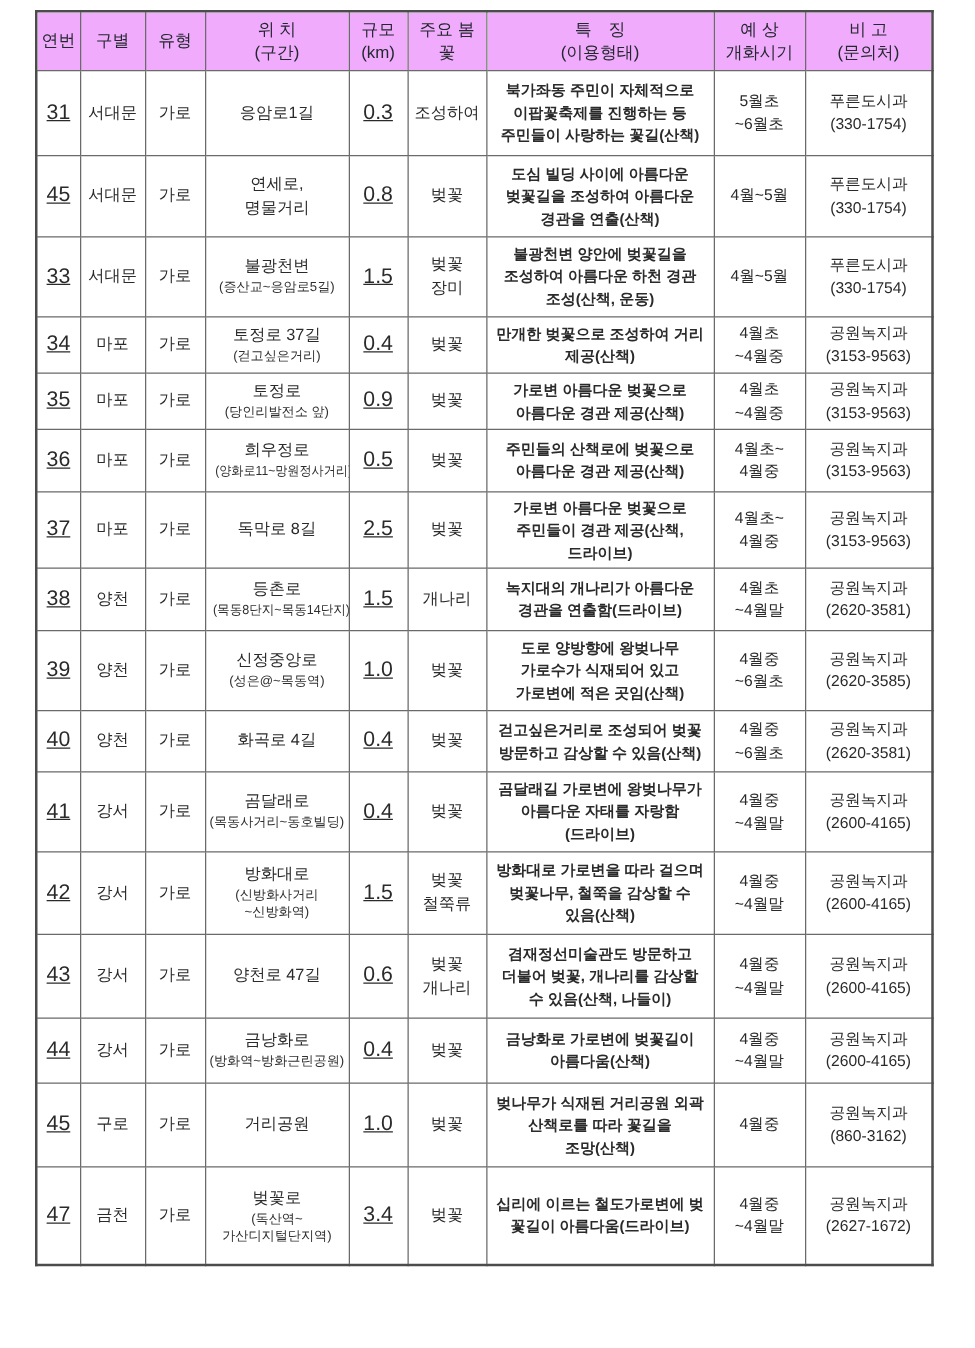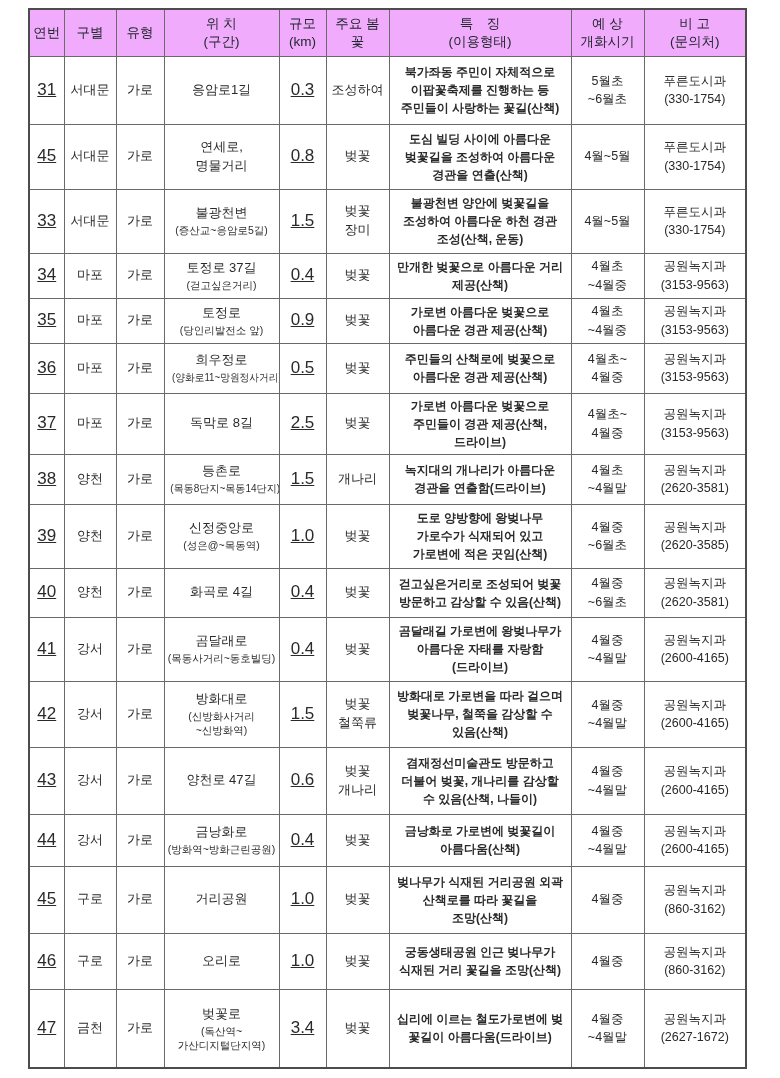--- a/index.html
+++ b/index.html
@@ -167,21 +167,21 @@
     <td class="c-type">가로</td>
     <td class="c-loc">
           <div class="line">토정로 37길</div>
           <div class="line sub">(걷고싶은거리)</div>
         </td>
     <td class="c-size">0.4</td>
     <td class="c-flower">
           <div class="line">벚꽃</div>
         </td>
     <td class="feat">
-          <div class="line">만개한 벚꽃으로 아름다운 거리</div>
+          <div class="line">만개한 벚꽃으로 조성하여 거리</div>
           <div class="line">제공(산책)</div>
         </td>
     <td class="c-bloom">
           <div class="line">4월초</div>
           <div class="line">~4월중</div>
         </td>
     <td class="c-contact">
           <div class="line">공원녹지과</div>
           <div class="line">(3153-9563)</div>
         </td>
@@ -449,43 +449,20 @@
           <div class="line">거리공원</div>
         </td>
     <td class="c-size">1.0</td>
     <td class="c-flower">
           <div class="line">벚꽃</div>
         </td>
     <td class="feat">
           <div class="line">벚나무가 식재된 거리공원 외곽</div>
           <div class="line">산책로를 따라 꽃길을</div>
           <div class="line">조망(산책)</div>
-        </td>
-    <td class="c-bloom">
-          <div class="line">4월중</div>
-        </td>
-    <td class="c-contact">
-          <div class="line">공원녹지과</div>
-          <div class="line">(860-3162)</div>
-        </td>
-  </tr>
-      <tr style="height: 56px;">
-    <td class="c-no">46</td>
-    <td class="c-district">구로</td>
-    <td class="c-type">가로</td>
-    <td class="c-loc">
-          <div class="line">오리로</div>
-        </td>
-    <td class="c-size">1.0</td>
-    <td class="c-flower">
-          <div class="line">벚꽃</div>
-        </td>
-    <td class="feat">
-          <div class="line">궁동생태공원 인근 벚나무가</div>
-          <div class="line">식재된 거리 꽃길을 조망(산책)</div>
         </td>
     <td class="c-bloom">
           <div class="line">4월중</div>
         </td>
     <td class="c-contact">
           <div class="line">공원녹지과</div>
           <div class="line">(860-3162)</div>
         </td>
   </tr>
       <tr style="height: 79px;">

